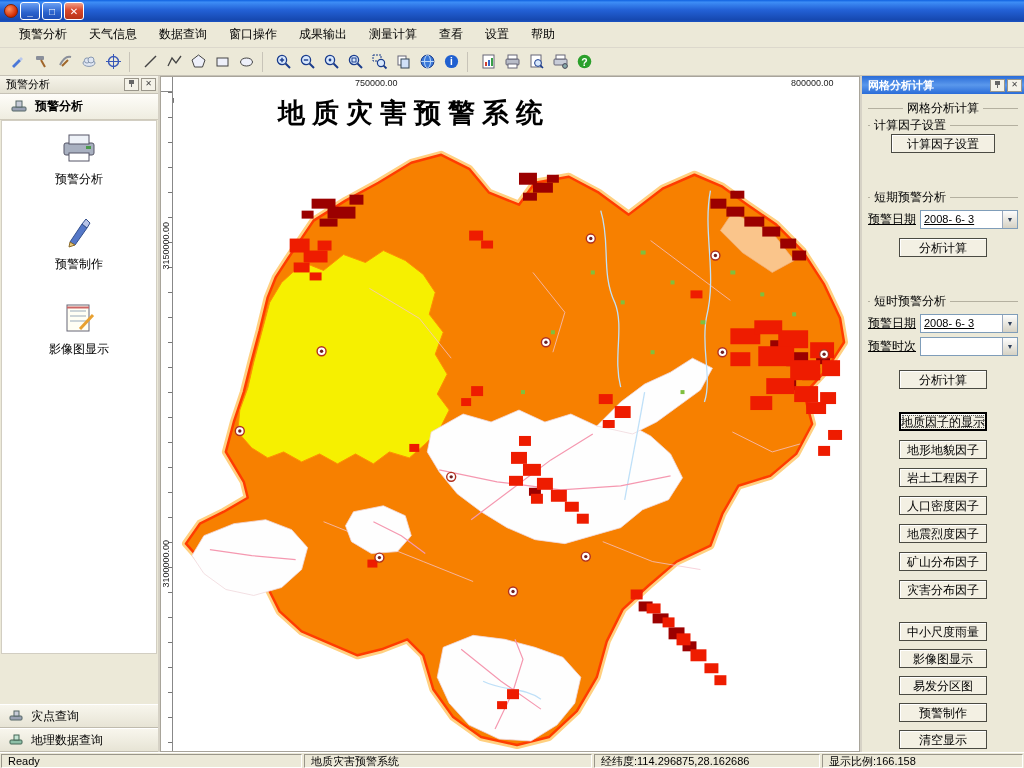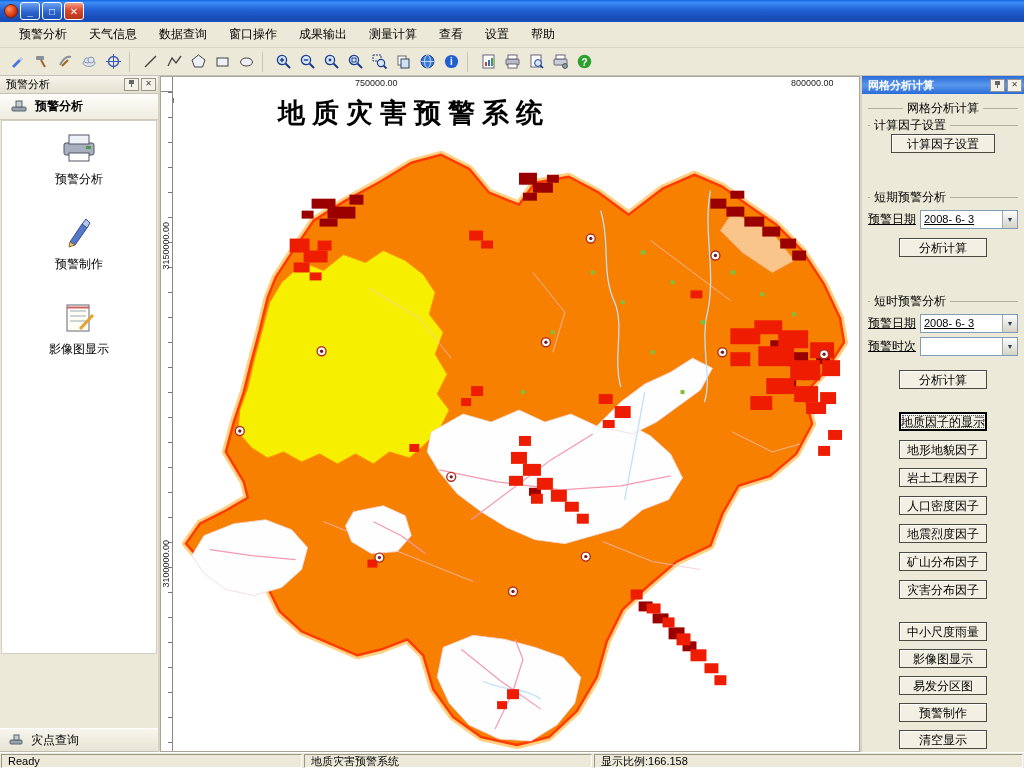--- a/index.html
+++ b/index.html
@@ -326,20 +326,27 @@
       <span>影像图显示</span>
     </div>
   </div>
   <div class="lp-bars">
     <div class="lp-bar">
       <span><svg width="15" height="12">
             <rect x="1" y="7" width="12" height="4" rx="1" fill="#9aa2b4" stroke="#566"></rect>
             <rect x="5" y="2" width="5" height="5" fill="#c8ccd8" stroke="#566"></rect>
           </svg></span>
       <span>灾点查询</span>
+    </div>
+    <div class="lp-bar">
+      <span><svg width="15" height="12">
+            <rect x="1" y="7" width="12" height="4" rx="1" fill="#8ec0a8" stroke="#465"></rect>
+            <rect x="5" y="2" width="5" height="5" fill="#c4e4d4" stroke="#465"></rect>
+          </svg></span>
+      <span>地理数据查询</span>
     </div>
   </div>
 </div>
 
 <div class="map-area">
   <div class="ruler-corner"></div>
   <div class="ruler-top">
     <div class="ticks"></div>
     <span class="rt-label" style="left:182px">750000.00</span>
     <span class="rt-label" style="left:618px">800000.00</span>
@@ -588,14 +595,15 @@
     <button class="btn mt8">影像图显示</button>
     <button class="btn mt8">易发分区图</button>
     <button class="btn mt8">预警制作</button>
     <button class="btn mt8">清空显示</button>
   </div>
 </div>
 
 <div class="statusbar">
   <span class="sb-panel sb-ready">Ready</span>
   <span class="sb-panel sb-doc">地质灾害预警系统</span>
+  <span class="sb-panel sb-coords">经纬度:114.296875,28.162686</span>
   <span class="sb-panel sb-scale">显示比例:166.158</span>
 </div>
 
 </body></html>

